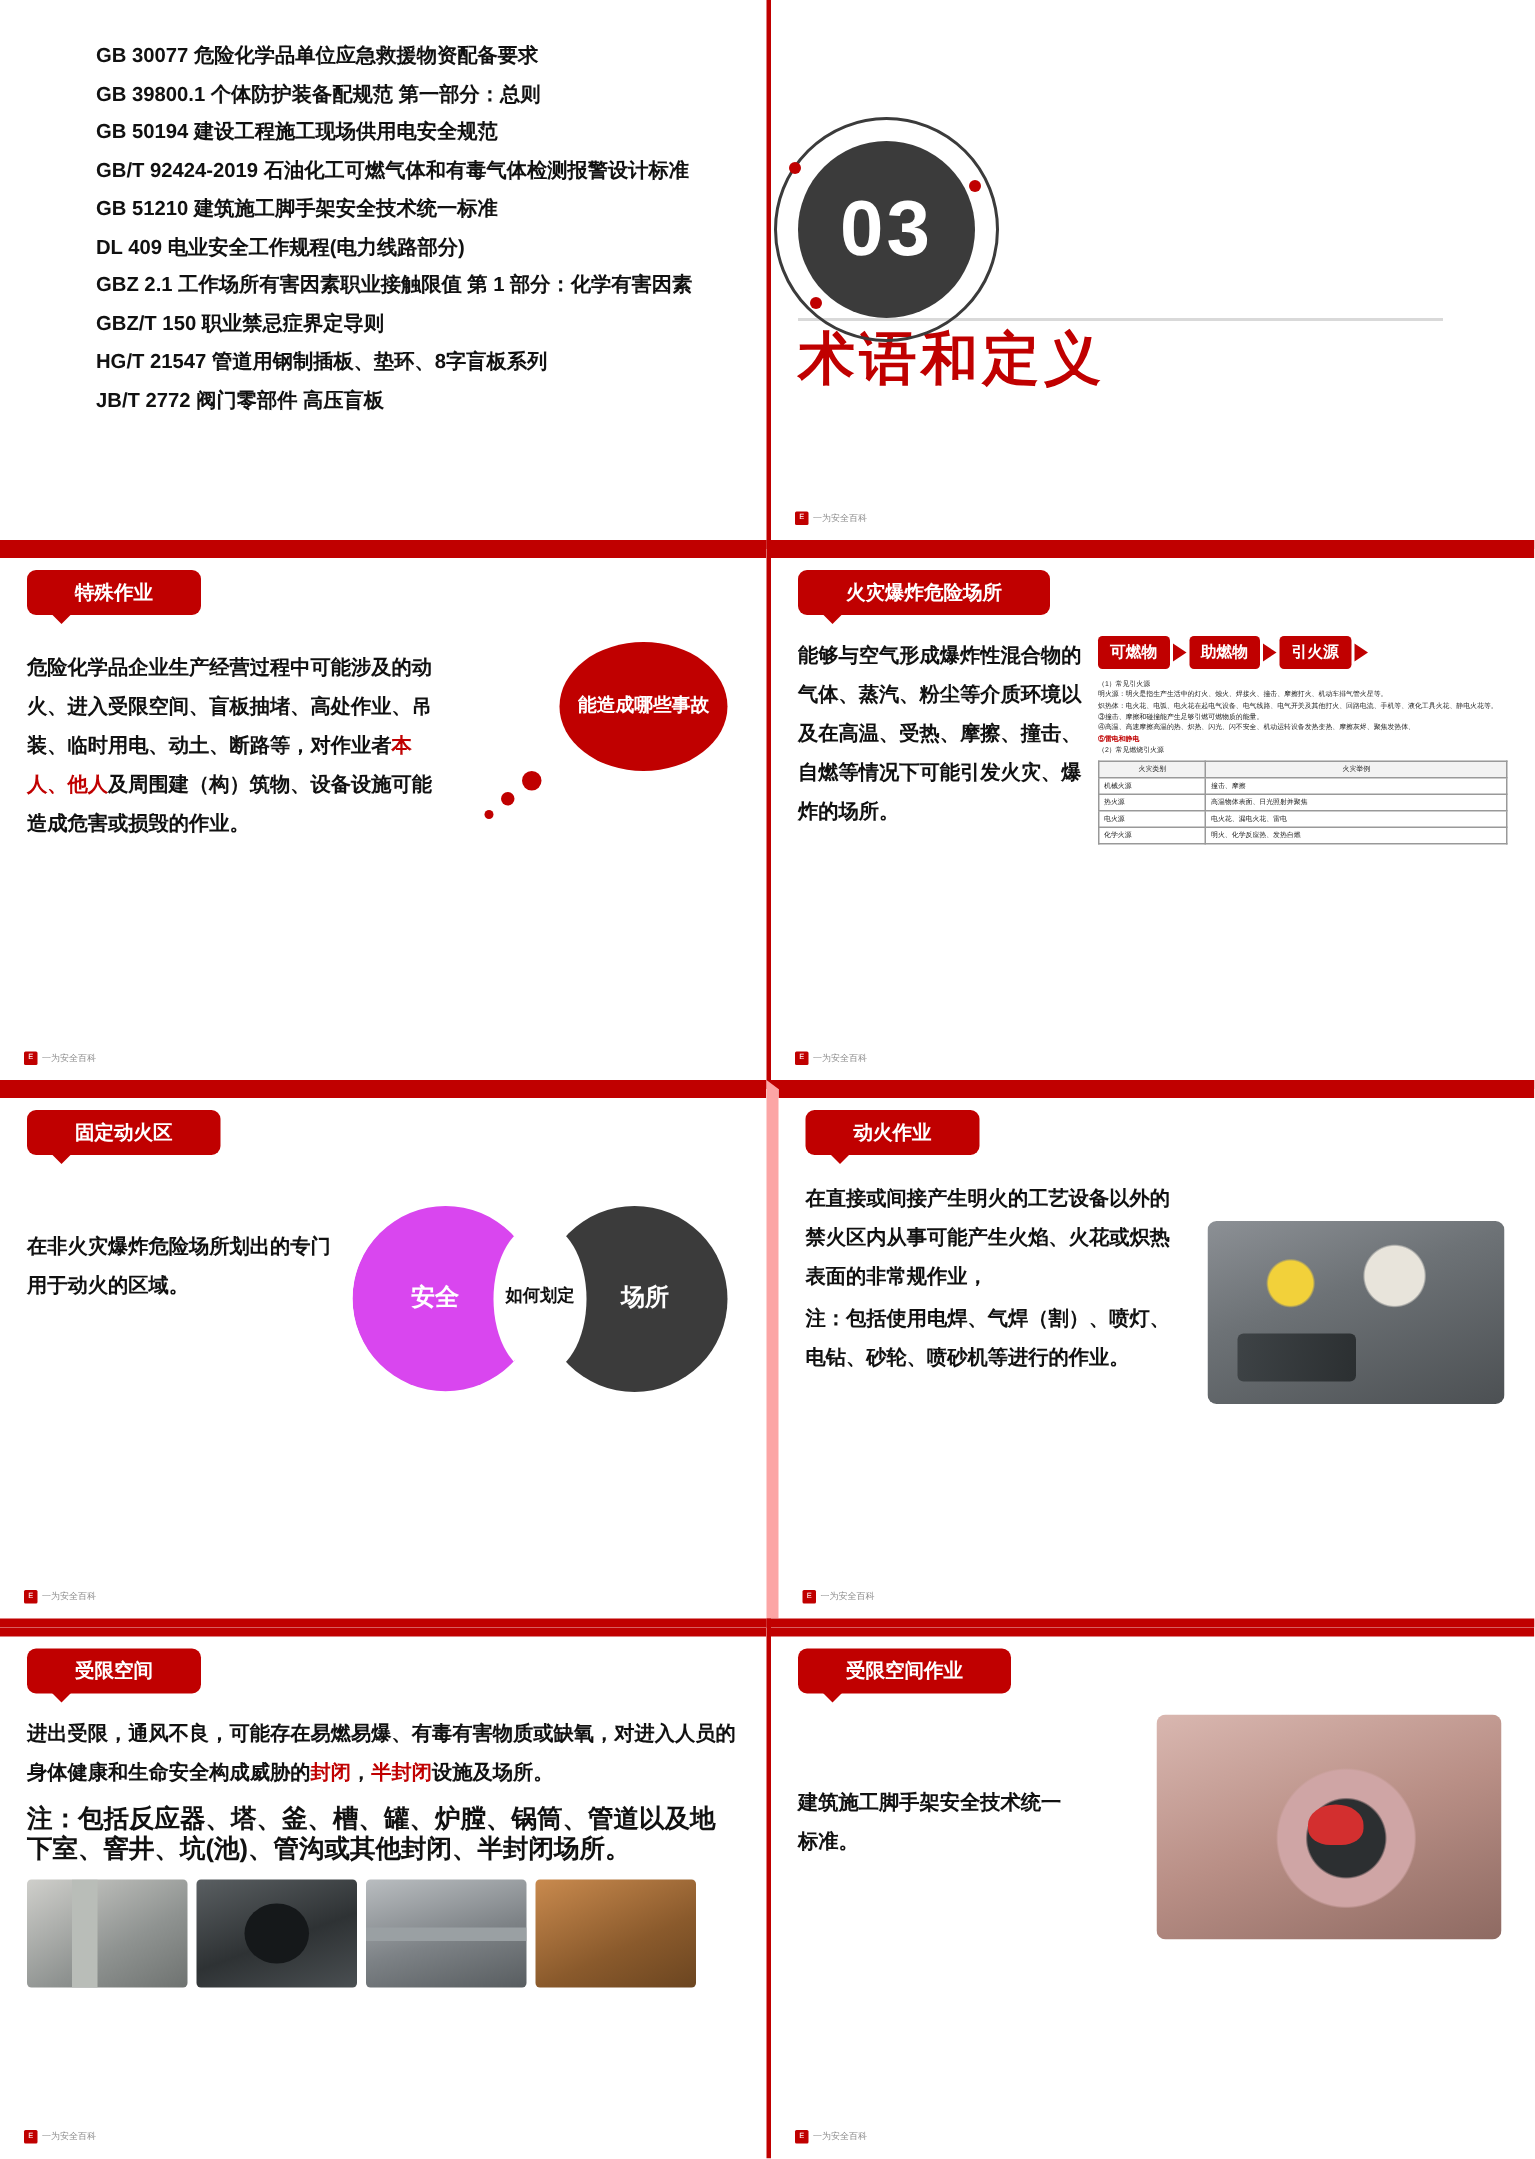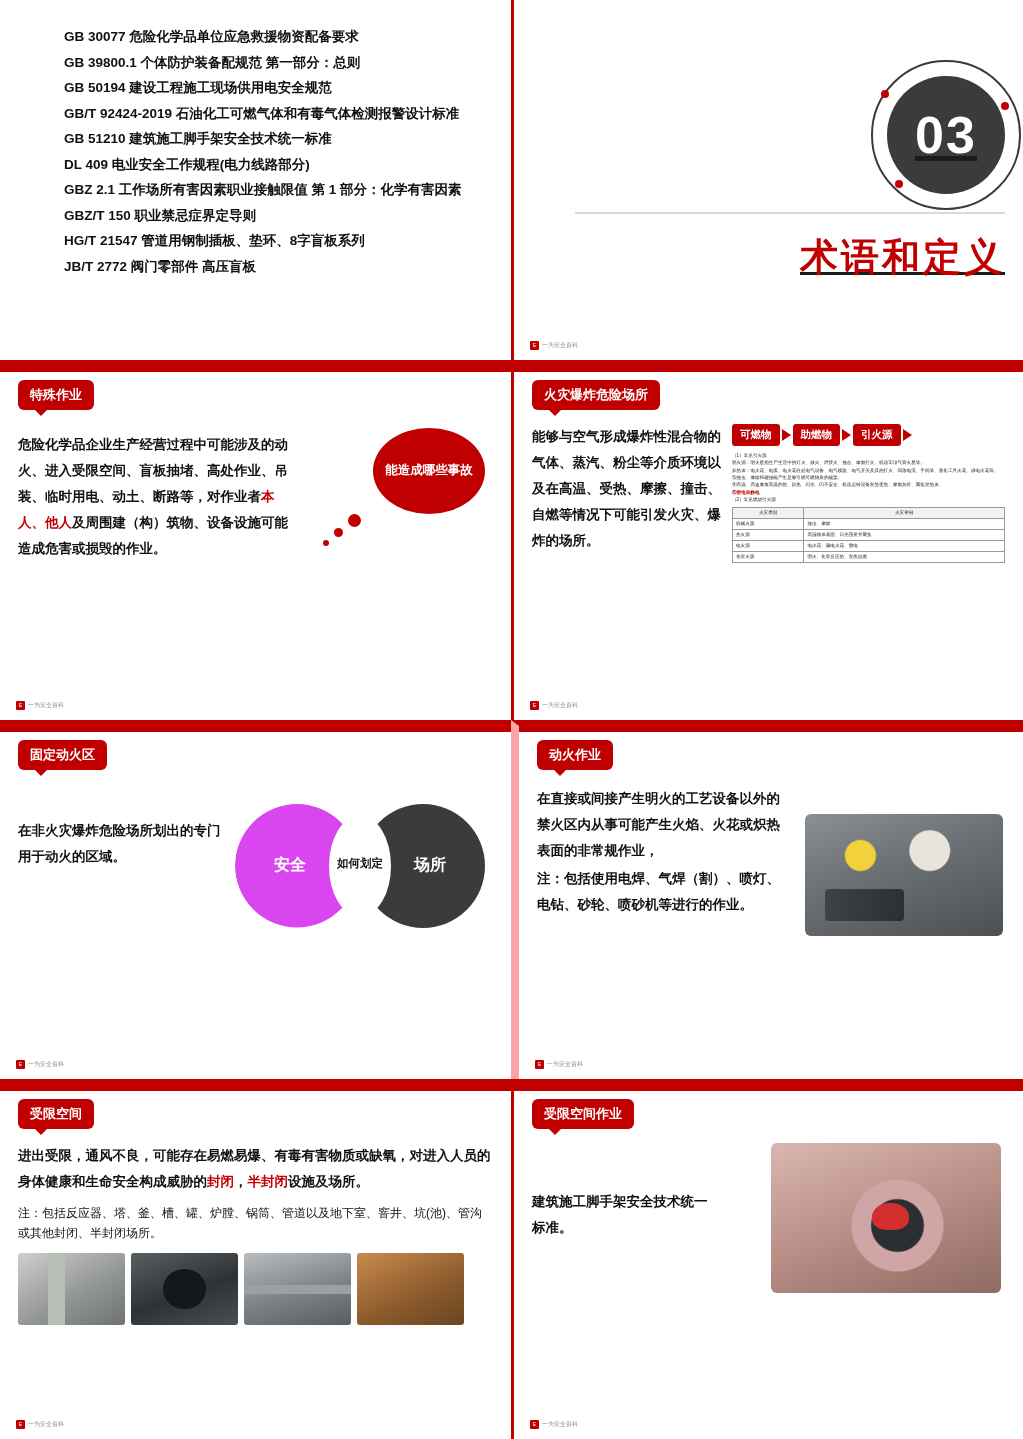--- a/index.html
+++ b/index.html
@@ -52,23 +52,22 @@
     font-weight:bold;
     font-size:13.5px;
     line-height:25.5px;
     color:#111;
     white-space:nowrap;
   }
 
   
   .chapter {
     height:100%; display:flex; flex-direction:column;
-    align-items:flex-end; justify-content:center; gap:18px;
+    align-items:flex-start; justify-content:center; gap:0;
     position:relative;
-    text-decoration:underline;
   }
   .circle-num {
     width:118px; height:118px; border-radius:50%;
     background:#3b3b3b; color:#fff;
     display:flex; align-items:center; justify-content:center;
     font-size:52px; font-weight:bold; letter-spacing:2px;
     position:relative;
   }
   .circle-ring {
     position:absolute; width:150px; height:150px; border-radius:50%;
@@ -82,34 +81,34 @@
   .chapter-title {
     font-size:38px; font-weight:bold; color:#c00000; letter-spacing:3px;
   }
   .chapter-rule { width:430px; height:2px; background:#d9d9d9; }
 
   
   .tag {
     display:inline-block;
     background:#c00000; color:#fff;
     font-size:13px; font-weight:bold;
-    padding:6px 12px;
+    padding:6px 32px;
     border-radius:6px 6px 6px 6px;
     position:relative;
   }
   .tag::after{
     content:""; position:absolute; left:16px; bottom:-6px;
     border-left:7px solid transparent; border-right:7px solid transparent;
     border-top:7px solid #c00000;
   }
   .body-text {
     font-size:13.5px; font-weight:bold; line-height:26px; color:#111;
   }
   .body-text .hl { color:#c00000; }
-  .note-text { font-size:12px; font-weight:normal; line-height:20px; color:#111; }
+  .note-text { font-size:17px; font-weight:bold; line-height:20px; color:#111; }
 
   
   .s3-text { width:280px; margin-top:22px; }
   .thought {
     position:absolute; right:26px; top:62px;
     width:112px; height:86px; border-radius:50%;
     background:#c00000; color:#fff;
     display:flex; align-items:center; justify-content:center;
     text-align:center; font-size:12.5px; font-weight:bold; line-height:19px;
   }

